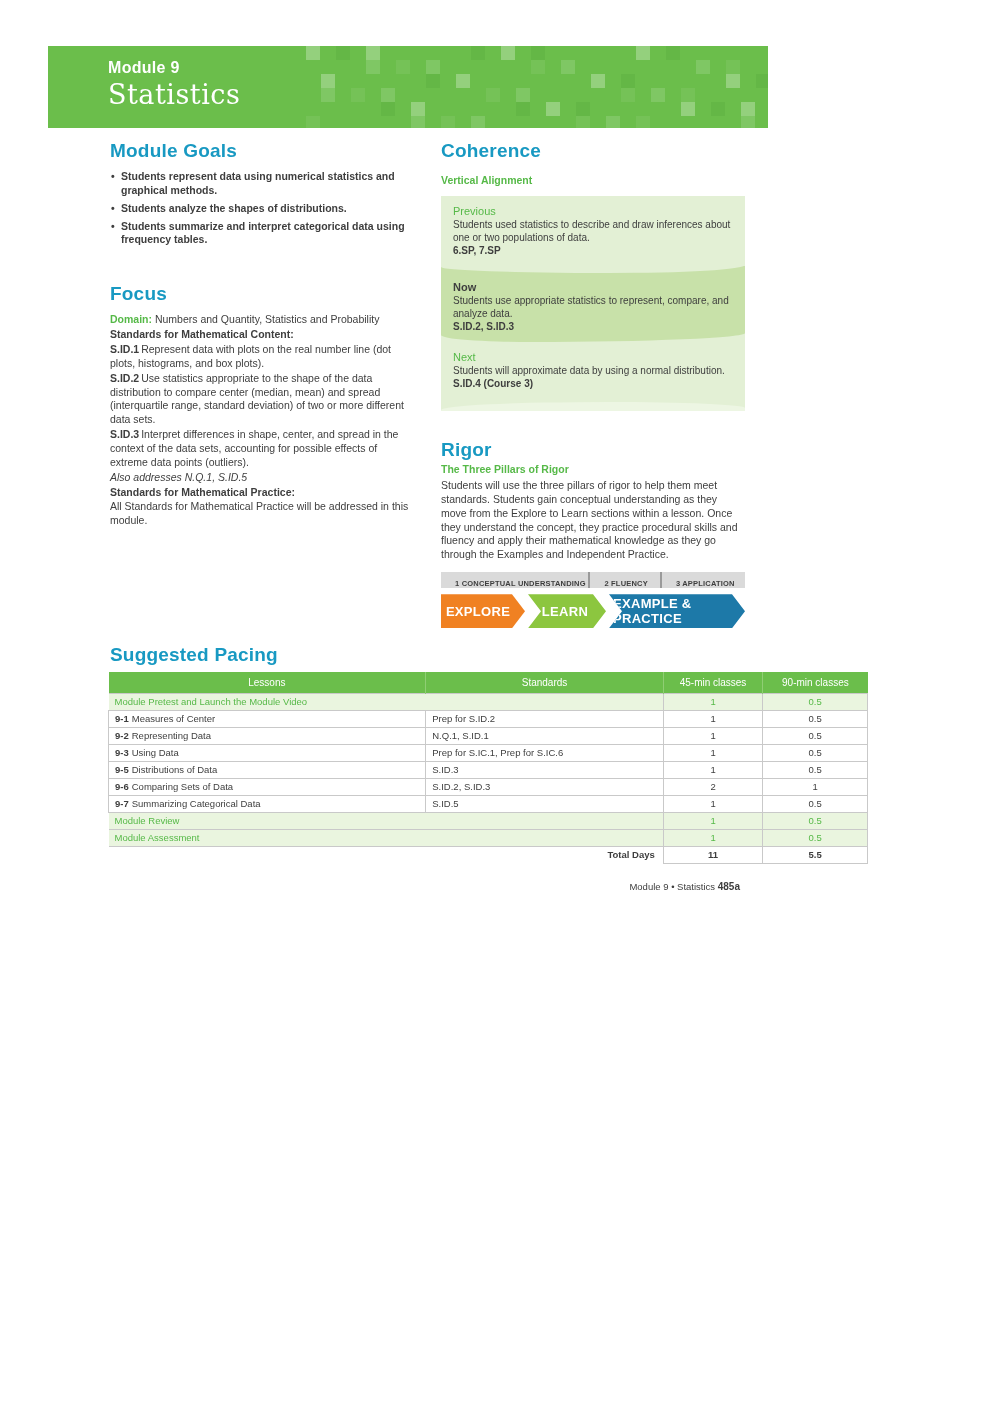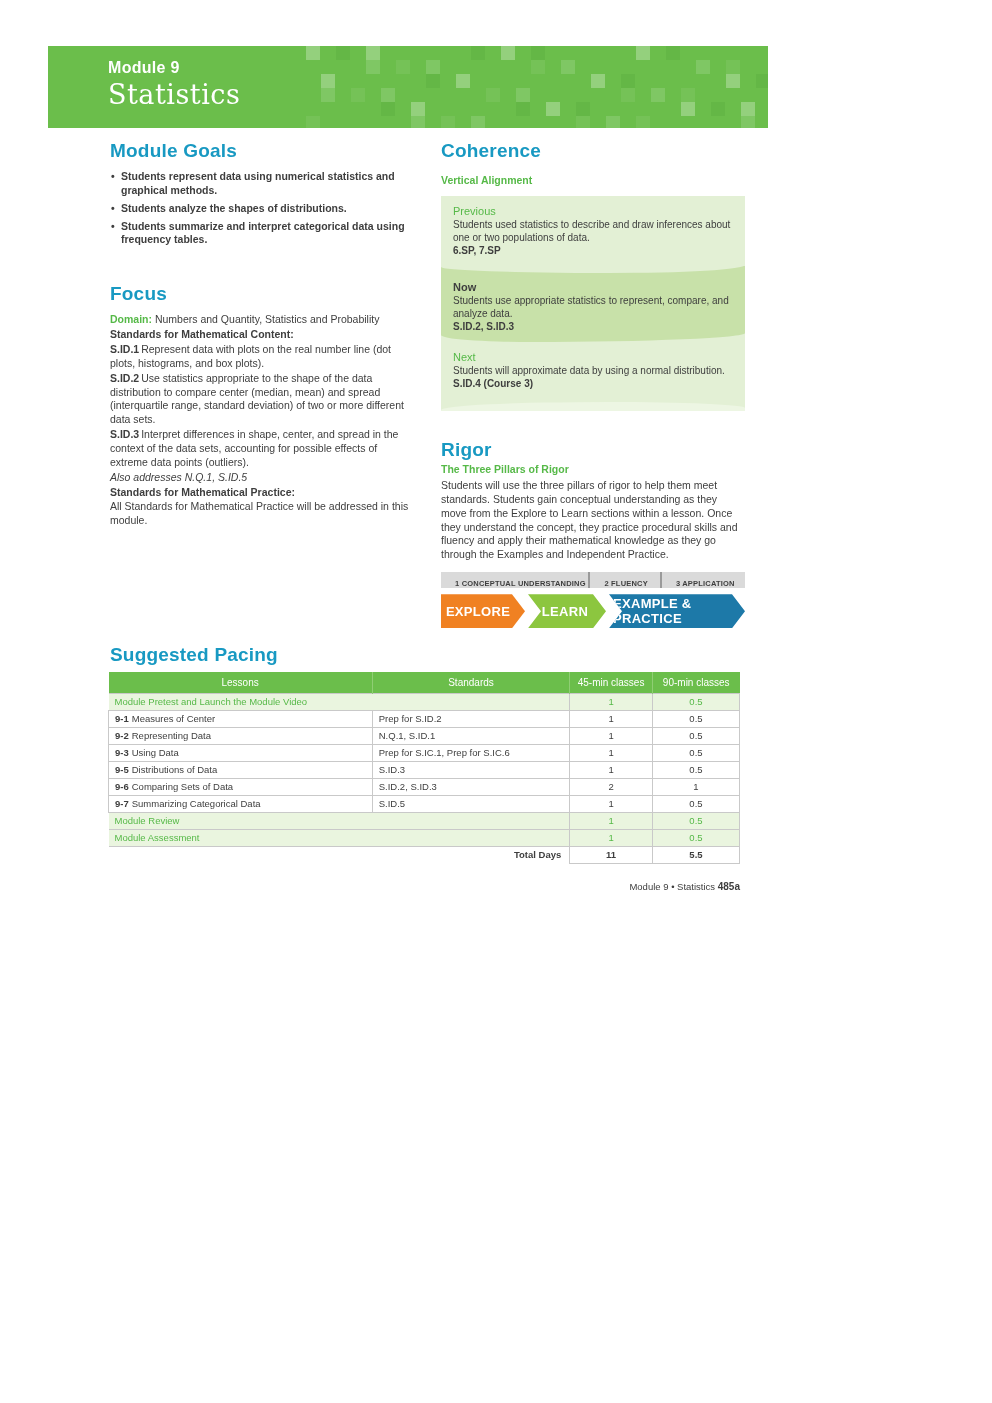--- a/index.html
+++ b/index.html
@@ -95,21 +95,21 @@
     width:78px;background:var(--arrow-green);
     clip-path:polygon(0 0,calc(100% - 13px) 0,100% 50%,calc(100% - 13px) 100%,0 100%,13px 50%);
     padding-left:4px;padding-right:8px;
   }
   .arrow-2{
     width:136px;background:var(--arrow-blue);
     clip-path:polygon(0 0,calc(100% - 13px) 0,100% 50%,calc(100% - 13px) 100%,0 100%,13px 50%);
     padding-left:4px;padding-right:8px;
   }
   
-  .pacing{position:absolute;left:108px;top:644px;width:632px;}
+  .pacing{position:absolute;left:108px;top:644px;width:760px;}
   .pacing h2{margin-left:2px;margin-bottom:6px;}
   table.pace{border-collapse:collapse;width:100%;table-layout:fixed;}
   table.pace col.c-lessons{width:41.8%;}
   table.pace col.c-standards{width:31.3%;}
   table.pace col.c-45{width:13.1%;}
   table.pace col.c-90{width:13.8%;}
   table.pace th{
     background:var(--banner-green);color:#fff;font-size:10px;font-weight:400;
     height:21px;border-left:1px solid #8FCE74;text-align:center;
     white-space:nowrap;overflow:hidden;margin-top:24px;

